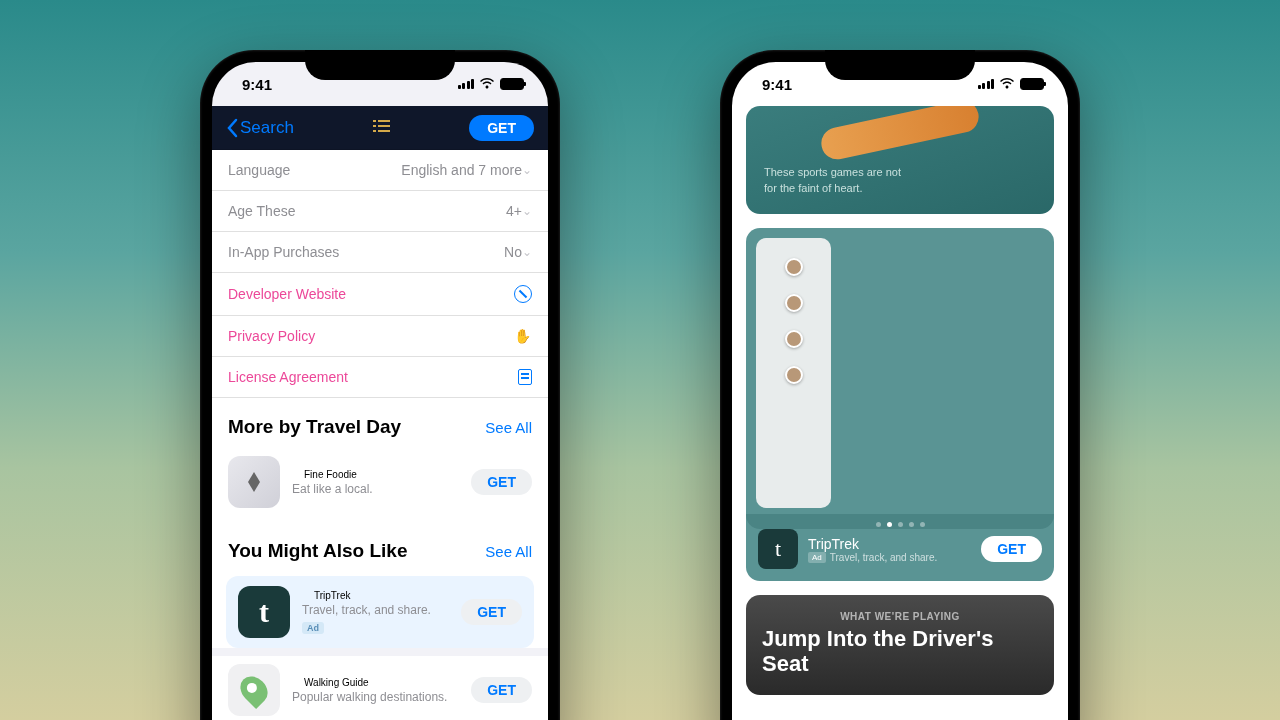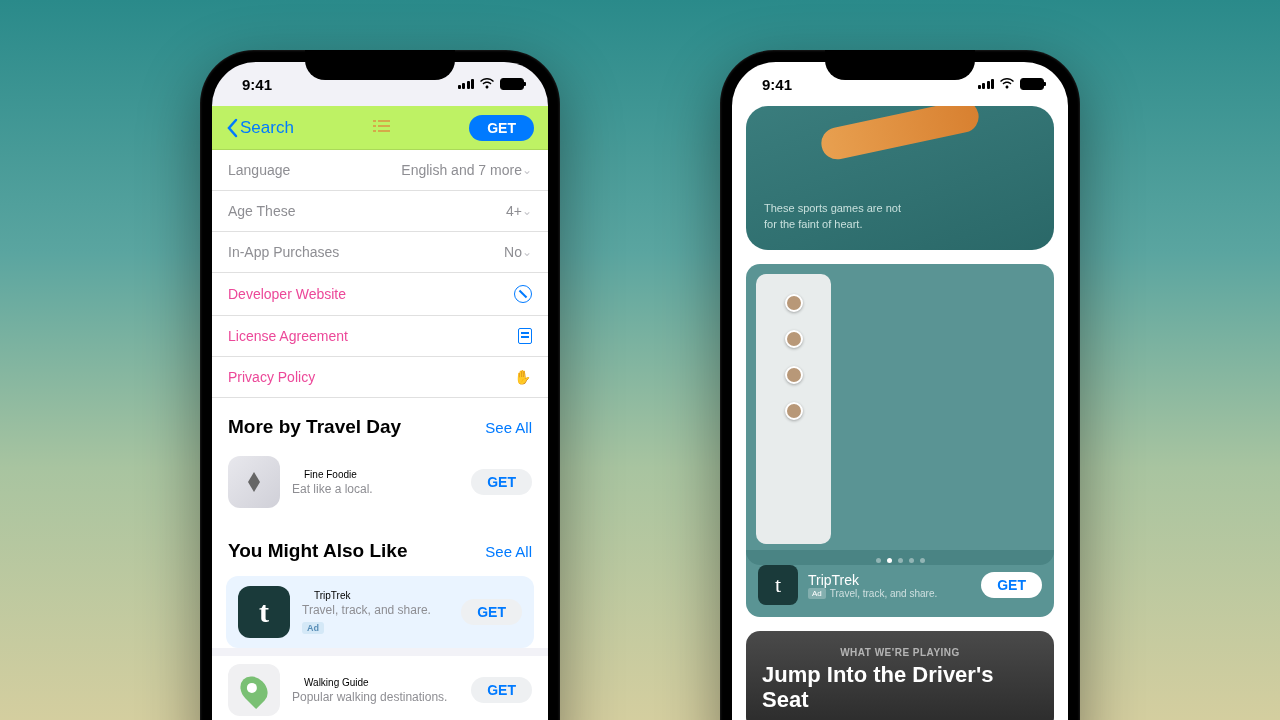--- a/index.html
+++ b/index.html
@@ -61,21 +61,21 @@
   .battery::after { content:''; position:absolute; right:-3px; top:3px; width:2px; height:4px; background:#000; border-radius:0 1px 1px 0; }
   .battery-fill { width: 100%; height: 100%; background: #000; border-radius: 1px; }
 
   
   .nav-bar {
     height: 44px;
     display: flex;
     align-items: center;
     justify-content: space-between;
     padding: 0 14px;
-    background: #bef264;
+    background: #0f172a;
     border-bottom: 0.5px solid rgba(0,0,0,0.1);
   }
   .nav-back { display: flex; align-items: center; color: #007aff; font-size: 17px; gap: 2px; cursor: pointer; }
   .nav-back svg { width: 12px; height: 20px; }
   .nav-center-icon { color: #d4a949; }
   .get-pill {
     background: #007aff;
     color: #fff;
     font-size: 14px;
     font-weight: 700;
@@ -164,22 +164,22 @@
     font-weight: 600;
     padding: 1px 5px;
     border-radius: 3px;
     margin-top: 3px;
   }
 
   
   .right-content { padding: 0 14px; height: calc(100% - 44px); overflow: hidden; }
   .hero-card {
     background: linear-gradient(160deg, #3a7d7d 0%, #2a6868 100%);
-    border-radius: 22px;
-    height: 144px;
+    border-radius: 14px;
+    height: 108px;
     position: relative;
     overflow: hidden;
     margin-bottom: 14px;
   }
   .hero-skateboard {
     position: absolute;
     top: 8px; left: 50%;
     transform: translateX(-50%) rotate(-12deg);
     width: 160px; height: 32px;
     background: linear-gradient(90deg,#e8a050,#d88030);
@@ -341,26 +341,26 @@
         <span class="info-value">
             <span>No</span>
             <span class="chev">⌄</span>
           </span>
       </div>
       <div class="info-row">
         <span class="info-link">Developer Website</span>
         <span class="safari-icon"></span>
       </div>
       <div class="info-row">
+        <span class="info-link">Privacy Policy</span>
+        <span class="hand-icon">✋</span>
+      </div>
+      <div class="info-row">
         <span class="info-link">License Agreement</span>
         <span class="doc-icon"></span>
-      </div>
-      <div class="info-row">
-        <span class="info-link">Privacy Policy</span>
-        <span class="hand-icon">✋</span>
       </div>
     </div>
 
     <div class="section-header">
       <span class="section-title">More by Travel Day</span>
       <span class="see-all">See All</span>
     </div>
     <div class="app-row">
       <div class="app-icon app-icon-fine">
         <svg width="28" height="28" viewBox="0 0 28 28">

